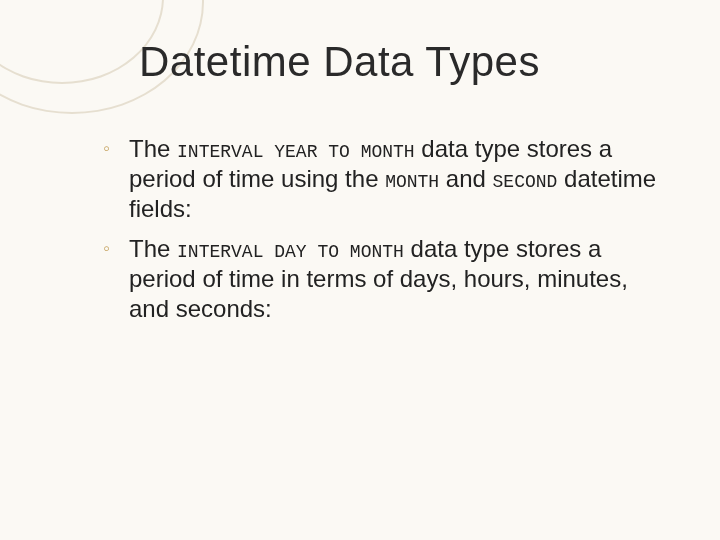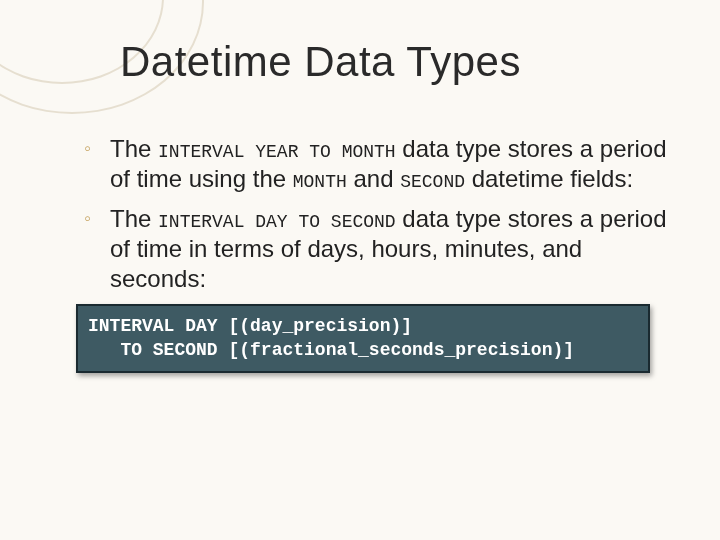--- a/index.html
+++ b/index.html
@@ -25,21 +25,21 @@
     position: absolute;
     top: -90px;
     left: -40px;
     width: 200px;
     height: 170px;
     border: 2px solid #e6dfd0;
     border-radius: 50%;
   }
   .slide {
     position: relative;
-    padding: 38px 50px 30px 70px;
+    padding: 38px 50px 30px 89px;
     box-sizing: border-box;
     width: 100%;
     height: 100%;
   }
   h1.title {
     font-size: 42px;
     font-weight: normal;
     color: #2a2a2a;
     margin: 0 0 48px 50px;
     letter-spacing: 0.5px;
@@ -87,19 +87,17 @@
   <h1 class="title">Datetime Data Types</h1>
 
   <div class="bullet">
     <span class="marker">◦</span>
     <span>The </span><span class="codeword">INTERVAL YEAR TO MONTH</span><span> data type stores a period of time using the </span><span class="codeword">MONTH</span><span> and </span><span class="codeword">SECOND</span><span> datetime fields:</span>
   </div>
 
 
   <div class="bullet">
     <span class="marker">◦</span>
-    <span>The </span><span class="codeword">INTERVAL DAY TO SECOND</span><span> data type stores a period of time in terms of days, hours, minutes, and seconds:</span>
+    <span>The </span><span class="codeword">INTERVAL DAY TO MONTH</span><span> data type stores a period of time in terms of days, hours, minutes, and seconds:</span>
   </div>
 
-  <div class="codebox">INTERVAL DAY [(day_precision)]
-   TO SECOND [(fractional_seconds_precision)]</div>
 
 </div>
 
 </body></html>

